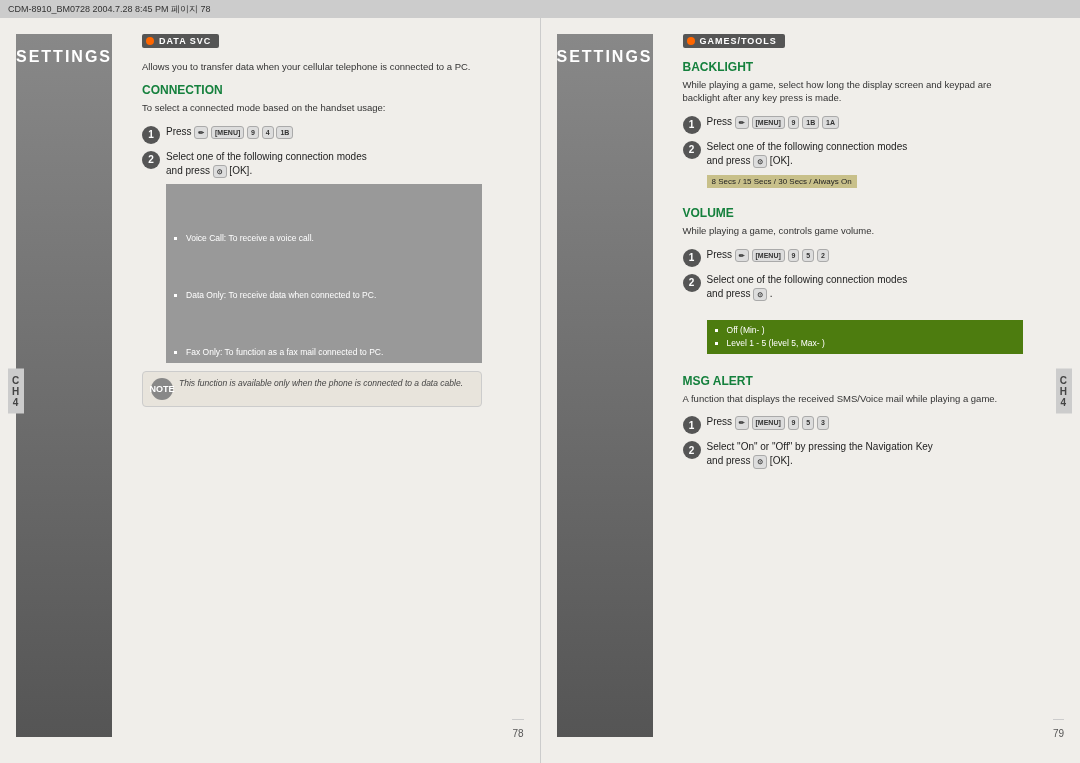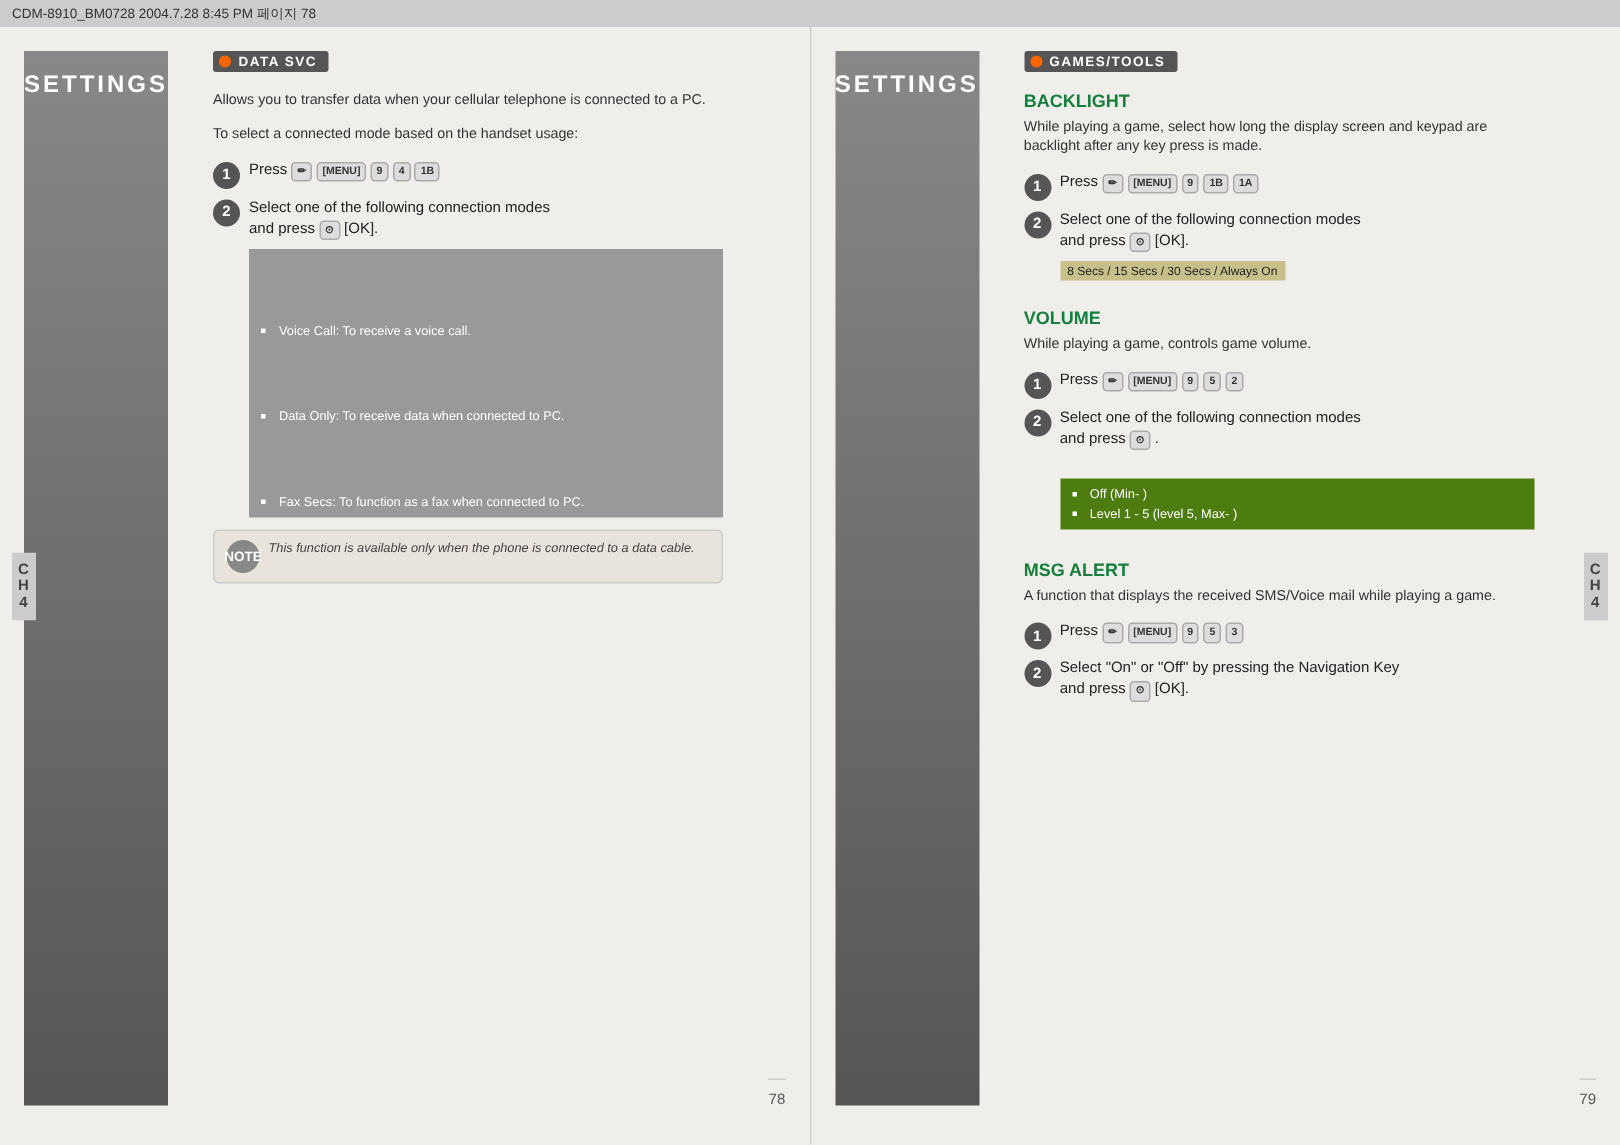--- a/index.html
+++ b/index.html
@@ -243,20 +243,21 @@
   <div class="page page-left">
     <div class="settings-header">SETTINGS</div>
 
     <div class="content-area">
 
       <div style="margin-bottom:6px;">
         <span class="section-badge">DATA SVC</span>
       </div>
       <div class="section-desc">Allows you to transfer data when your cellular telephone is connected to a PC.</div>
 
+      <div class="section-title">CONNECTION</div>
       <div class="section-desc">To select a connected mode based on the handset usage:</div>
 
       <div class="step-row">
         <div class="step-num">1</div>
         <div class="step-text">
           Press
           <span class="btn-key">✏</span>
           <span class="btn-key">[MENU]</span>
           <span class="btn-key">9</span>
           <span class="btn-key">4</span>
@@ -269,21 +270,21 @@
         <div class="step-text">
           Select one of the following connection modes<br>
           and press <span class="btn-key">⊙</span> [OK].
         </div>
       </div>
 
       <div class="bullet-box">
         <ul>
           <li>Voice Call: To receive a voice call.</li>
           <li>Data Only: To receive data when connected to PC.</li>
-          <li>Fax Secs: To function as a fax when connected to PC.</li>
+          <li>Fax Only: To function as a fax mail connected to PC.</li>
         </ul>
       </div>
 
       <div class="note-box">
         <div class="note-icon">NOTE</div>
         <div class="note-text">This function is available only when the phone is connected to a data cable.</div>
       </div>
 
     </div>
 

